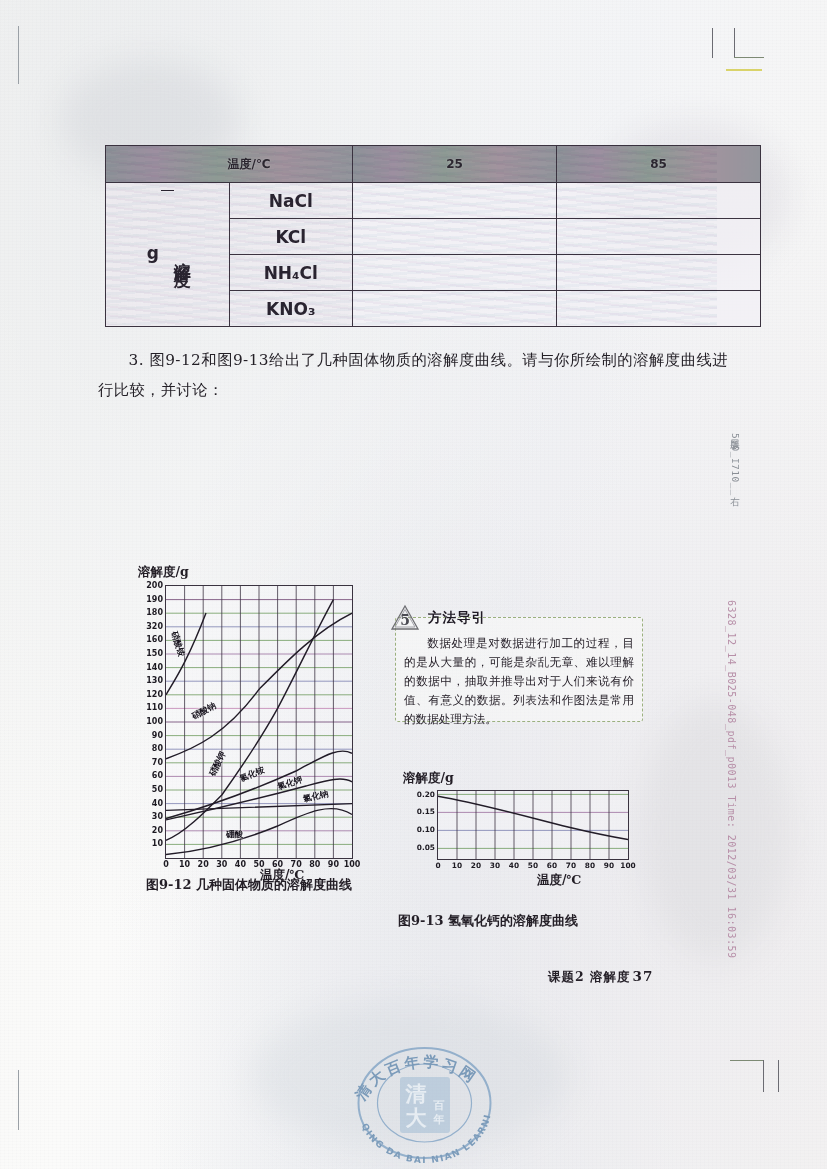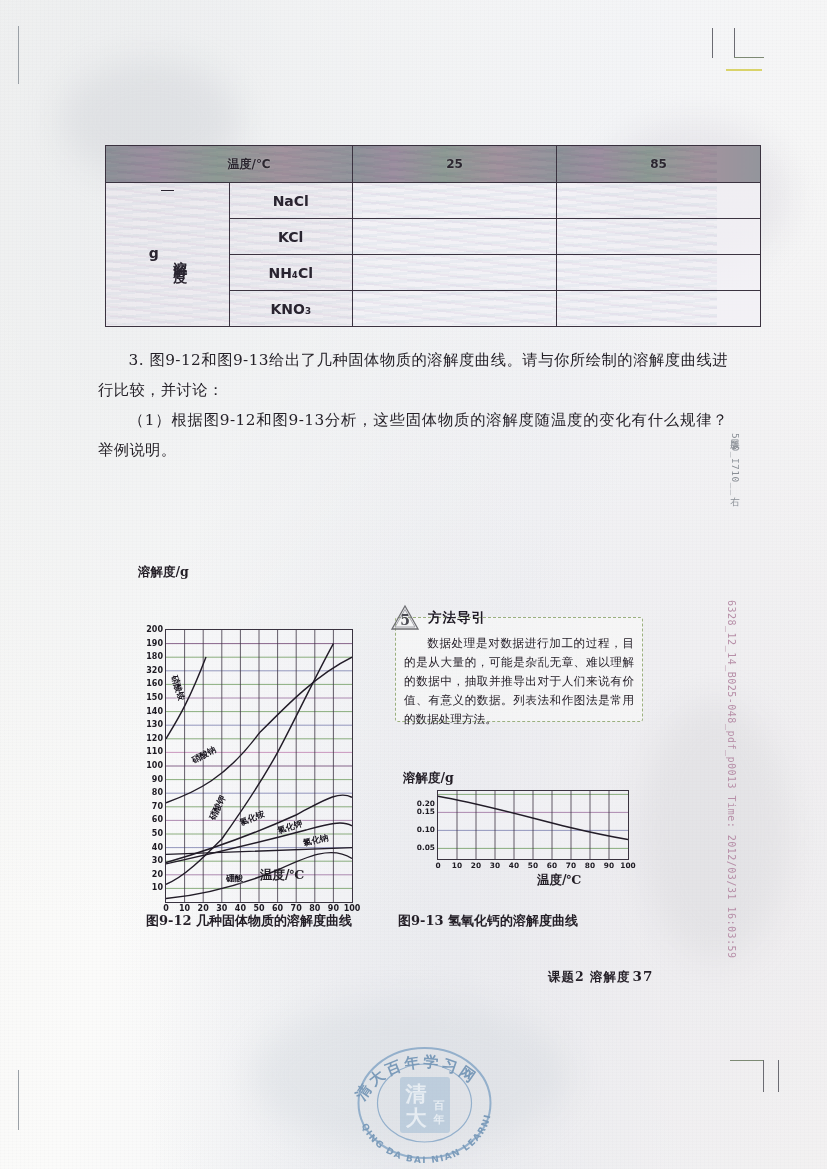--- a/index.html
+++ b/index.html
@@ -55,21 +55,21 @@
     height: 180px;
     border-collapse: collapse;
     table-layout: fixed;
     background: rgba(236,232,238,0.55);
   }
   #sol-table td, #sol-table th {
     border: 1px solid #3b3340;
     padding: 0;
     text-align: center;
     vertical-align: middle;
-    font-size: 14px;
+    font-size: 17px;
     font-weight: 600;
     color: #2a2430;
   }
   #sol-table thead th {
     height: 36px;
     background: linear-gradient(92deg,#8e9298 0%, #9d8fa0 20%, #8e9a94 45%, #a2939e 72%, #93959c 100%);
     color: #2c2730;
     text-shadow: 0 0 2px rgba(255,255,255,.35);
     font-size: 12px;
   }
@@ -118,21 +118,20 @@
   
   #fig912 { position: absolute; left: 140px; top: 585px; }
   #fig912 .ytitle {
     position:absolute; left:-2px; top:-21px; font-size:12.5px; font-weight:700;
     font-family:"DejaVu Serif","Liberation Serif",serif; white-space:nowrap; color:#221d25;
   }
   #fig912 .plotbox {
     position:absolute; left:25px; top:0; width:186px; height:272px;
     background: rgba(250,250,252,.35);
     border:1px solid #3a3340;
-    margin-top:44px;
   }
   #fig912 .xtitle {
     position:absolute; left:120px; top:282px; font-size:12.5px; font-weight:700;
     font-family:"DejaVu Serif","Liberation Serif",serif; white-space:nowrap; color:#221d25;
   }
   .tick-y {
     position:absolute; right:100%; margin-right:3px; font-size:8px; line-height:8px;
     transform: translateY(-4px); color:#1d1a22; white-space:nowrap; font-weight:600;
   }
   .tick-x {
@@ -161,21 +160,21 @@
     font-family:"DejaVu Serif","Liberation Serif",serif; white-space:nowrap; color:#221d25;
   }
   #fig913 .tick-y { font-size:7.4px; }
   #fig913 .tick-x { font-size:7.4px; }
 
   
   .fig-caption {
     position:absolute; font-size:13px; font-weight:600; color:#241f27;
     font-family:"DejaVu Serif","Liberation Serif",serif; white-space:nowrap;
   }
-  #cap912 { left: 146px; top: 912px; }
+  #cap912 { left: 146px; top: 876px; }
   #cap913 { left: 398px; top: 912px; }
 
   
   #method-box {
     position:absolute; left:395px; top:617px; width:248px; height:105px;
     border:1.4px dashed #9bb07f;
     border-radius:3px;
     background: rgba(252,252,250,.45);
     box-sizing:border-box;
   }
@@ -281,21 +280,20 @@
         <td class="sub-name"><span>KNO₃</span></td>
         <td class="cell-empty"></td>
         <td class="cell-empty"></td>
       </tr>
     </tbody>
   </table>
   <div id="table-tint"></div>
 
   <div id="body-text">
     <p class="indent">3. 图9-12和图9-13给出了几种固体物质的溶解度曲线。请与你所绘制的溶解度曲线进行比较，并讨论：</p>
-    <p class="indent">（1）根据图9-12和图9-13分析，这些固体物质的溶解度随温度的变化有什么规律？举例说明。</p>
   </div>
 
   <div id="fig912">
     <div class="ytitle">溶解度/g</div>
     <div class="plotbox">
       <svg width="186" height="272" viewBox="0 0 186 272" style="position:absolute;left:0;top:0;">
 
         <g stroke-width="0.8">
           <line x1="0" y1="258.4" x2="186" y2="258.4" stroke="#6f9a5e"></line>
           <line x1="0" y1="244.8" x2="186" y2="244.8" stroke="#9a6f9e"></line>
@@ -420,21 +418,21 @@
           <line x1="76" y1="0" x2="76" y2="68"></line>
           <line x1="95" y1="0" x2="95" y2="68"></line>
           <line x1="114" y1="0" x2="114" y2="68"></line>
           <line x1="133" y1="0" x2="133" y2="68"></line>
           <line x1="152" y1="0" x2="152" y2="68"></line>
           <line x1="171" y1="0" x2="171" y2="68"></line>
         </g>
         <path d="M 0,5.2 C 40,12 90,26 130,36 C 155,42 175,46 190,48.5" fill="none" stroke="#221c28" stroke-width="1.5"></path>
       </svg>
 
-      <div class="tick-y" style="top:13px">0.20</div>
+      <div class="tick-y" style="top:4px">0.20</div>
       <div class="tick-y" style="top:21.4px">0.15</div>
       <div class="tick-y" style="top:39.4px">0.10</div>
       <div class="tick-y" style="top:57.4px">0.05</div>
 
       <div class="tick-x" style="left:0px">0</div>
       <div class="tick-x" style="left:19px">10</div>
       <div class="tick-x" style="left:38px">20</div>
       <div class="tick-x" style="left:57px">30</div>
       <div class="tick-x" style="left:76px">40</div>
       <div class="tick-x" style="left:95px">50</div>

